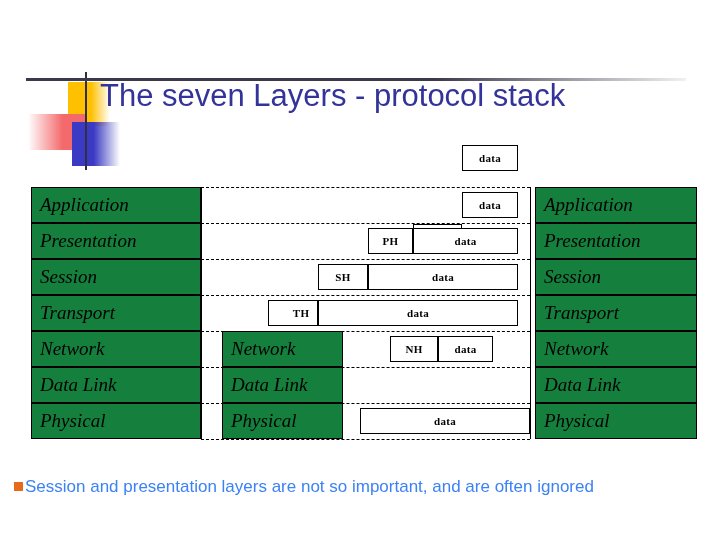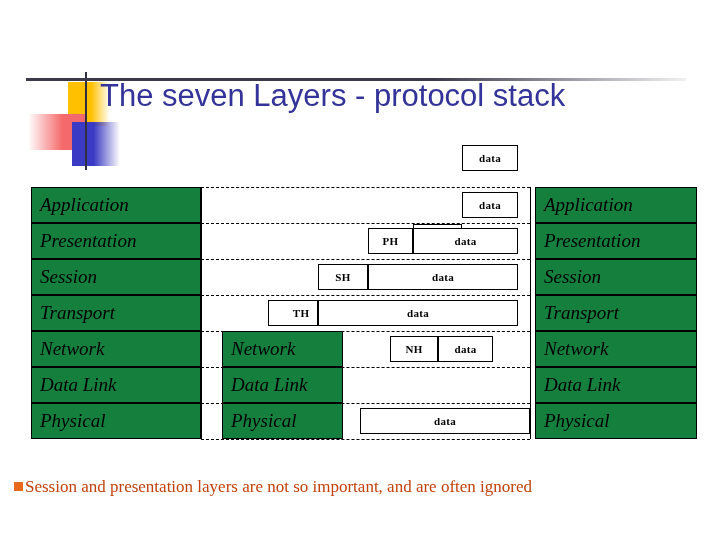--- a/index.html
+++ b/index.html
@@ -135,23 +135,23 @@
     white-space: nowrap;
   }
   .bullet-mark {
     width: 9px;
     height: 9px;
     background: #E8681C;
     margin-right: 2px;
     flex: 0 0 auto;
   }
   .bullet-text {
-    font-family: Liberation Serif, serif;
+    font-family: Liberation Sans, sans-serif;
     font-size: 17px;
-    color: #c2410c;
+    color: #3b82f6;
     line-height: 1;
   }
 </style>
 </head>
 <body>
 
 <div id="slide">
 
   <div class="logo-wrap">
     <div class="logo-yellow"></div>

